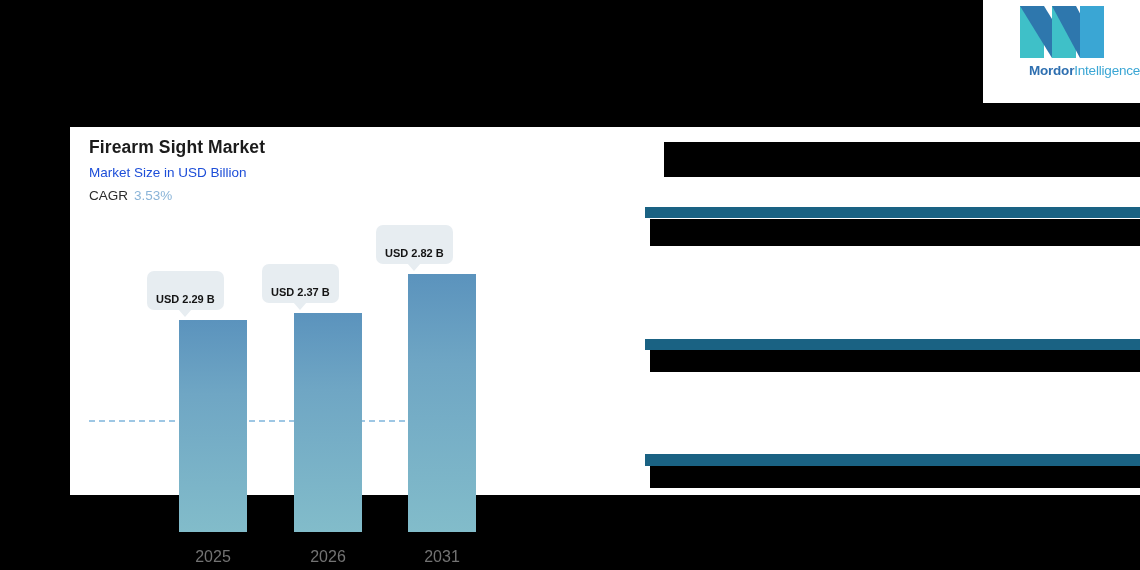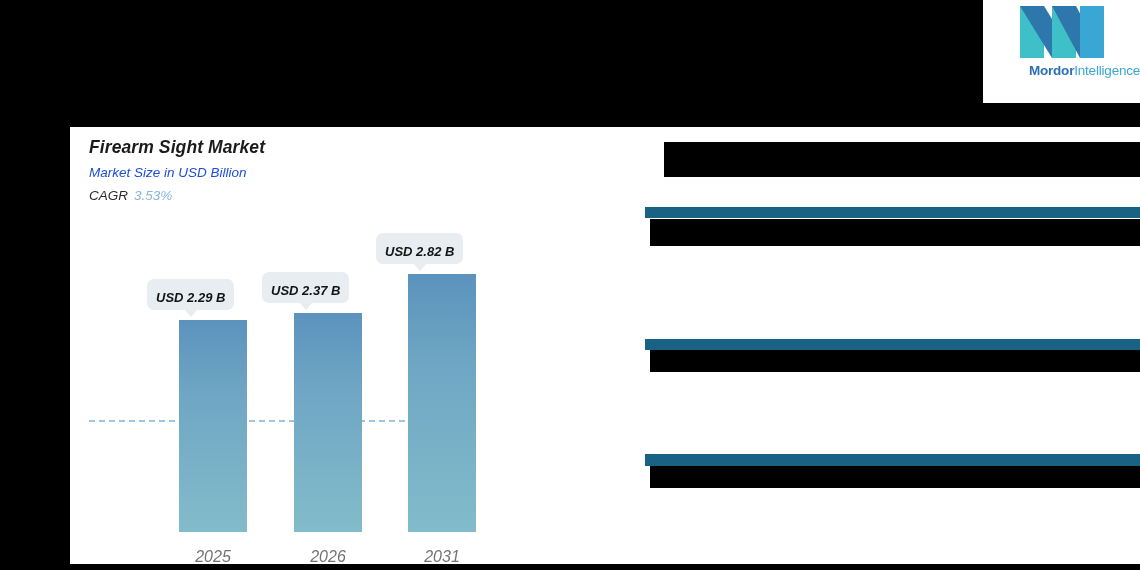--- a/index.html
+++ b/index.html
@@ -28,23 +28,22 @@
     white-space:nowrap;
     color:#2f9fd0;
   }
   #logo-wordmark .bold { font-weight:bold; color:#2e6fb0;margin-left:46px; }
   #logo-wordmark .light { font-weight:normal; color:#3aa6d4; }
 
   
   #content-panel {
     position:absolute;
     left:70px; top:127px;
-    width:1070px; height:437px;
+    width:1070px; height:368px;
     background:#ffffff;
-    font-style:italic;
   }
 
   
   #chart-block {
     position:absolute;
     left:0; top:0; width:505px; height:443px;
   }
   #chart-title {
     position:absolute; left:19px; top:10px;
     font-size:17.5px; font-weight:bold; color:#1b1b1b;
@@ -76,22 +75,22 @@
     background:linear-gradient(180deg,#5b93bd 0%,#6fa6c4 35%,#82bcca 100%);
   }
   .year-label {
     position:absolute; bottom:-34px; width:68px;
     text-align:center; font-size:16px; color:#737373;
   }
   .pill {
     position:absolute;
     background:#e7edf1;
     border-radius:7px;
-    padding:11px 9px 5px 9px;
-    font-size:13px; font-weight:bold; color:#141414;
+    padding:22px 9px 5px 9px;
+    font-size:11px; font-weight:bold; color:#141414;
     white-space:nowrap;
   }
   .pill::after {
     content:""; position:absolute;
     left:50%; margin-left:-7px; bottom:-7px;
     width:0; height:0;
     border-left:7px solid transparent;
     border-right:7px solid transparent;
     border-top:8px solid #e7edf1;
   }

